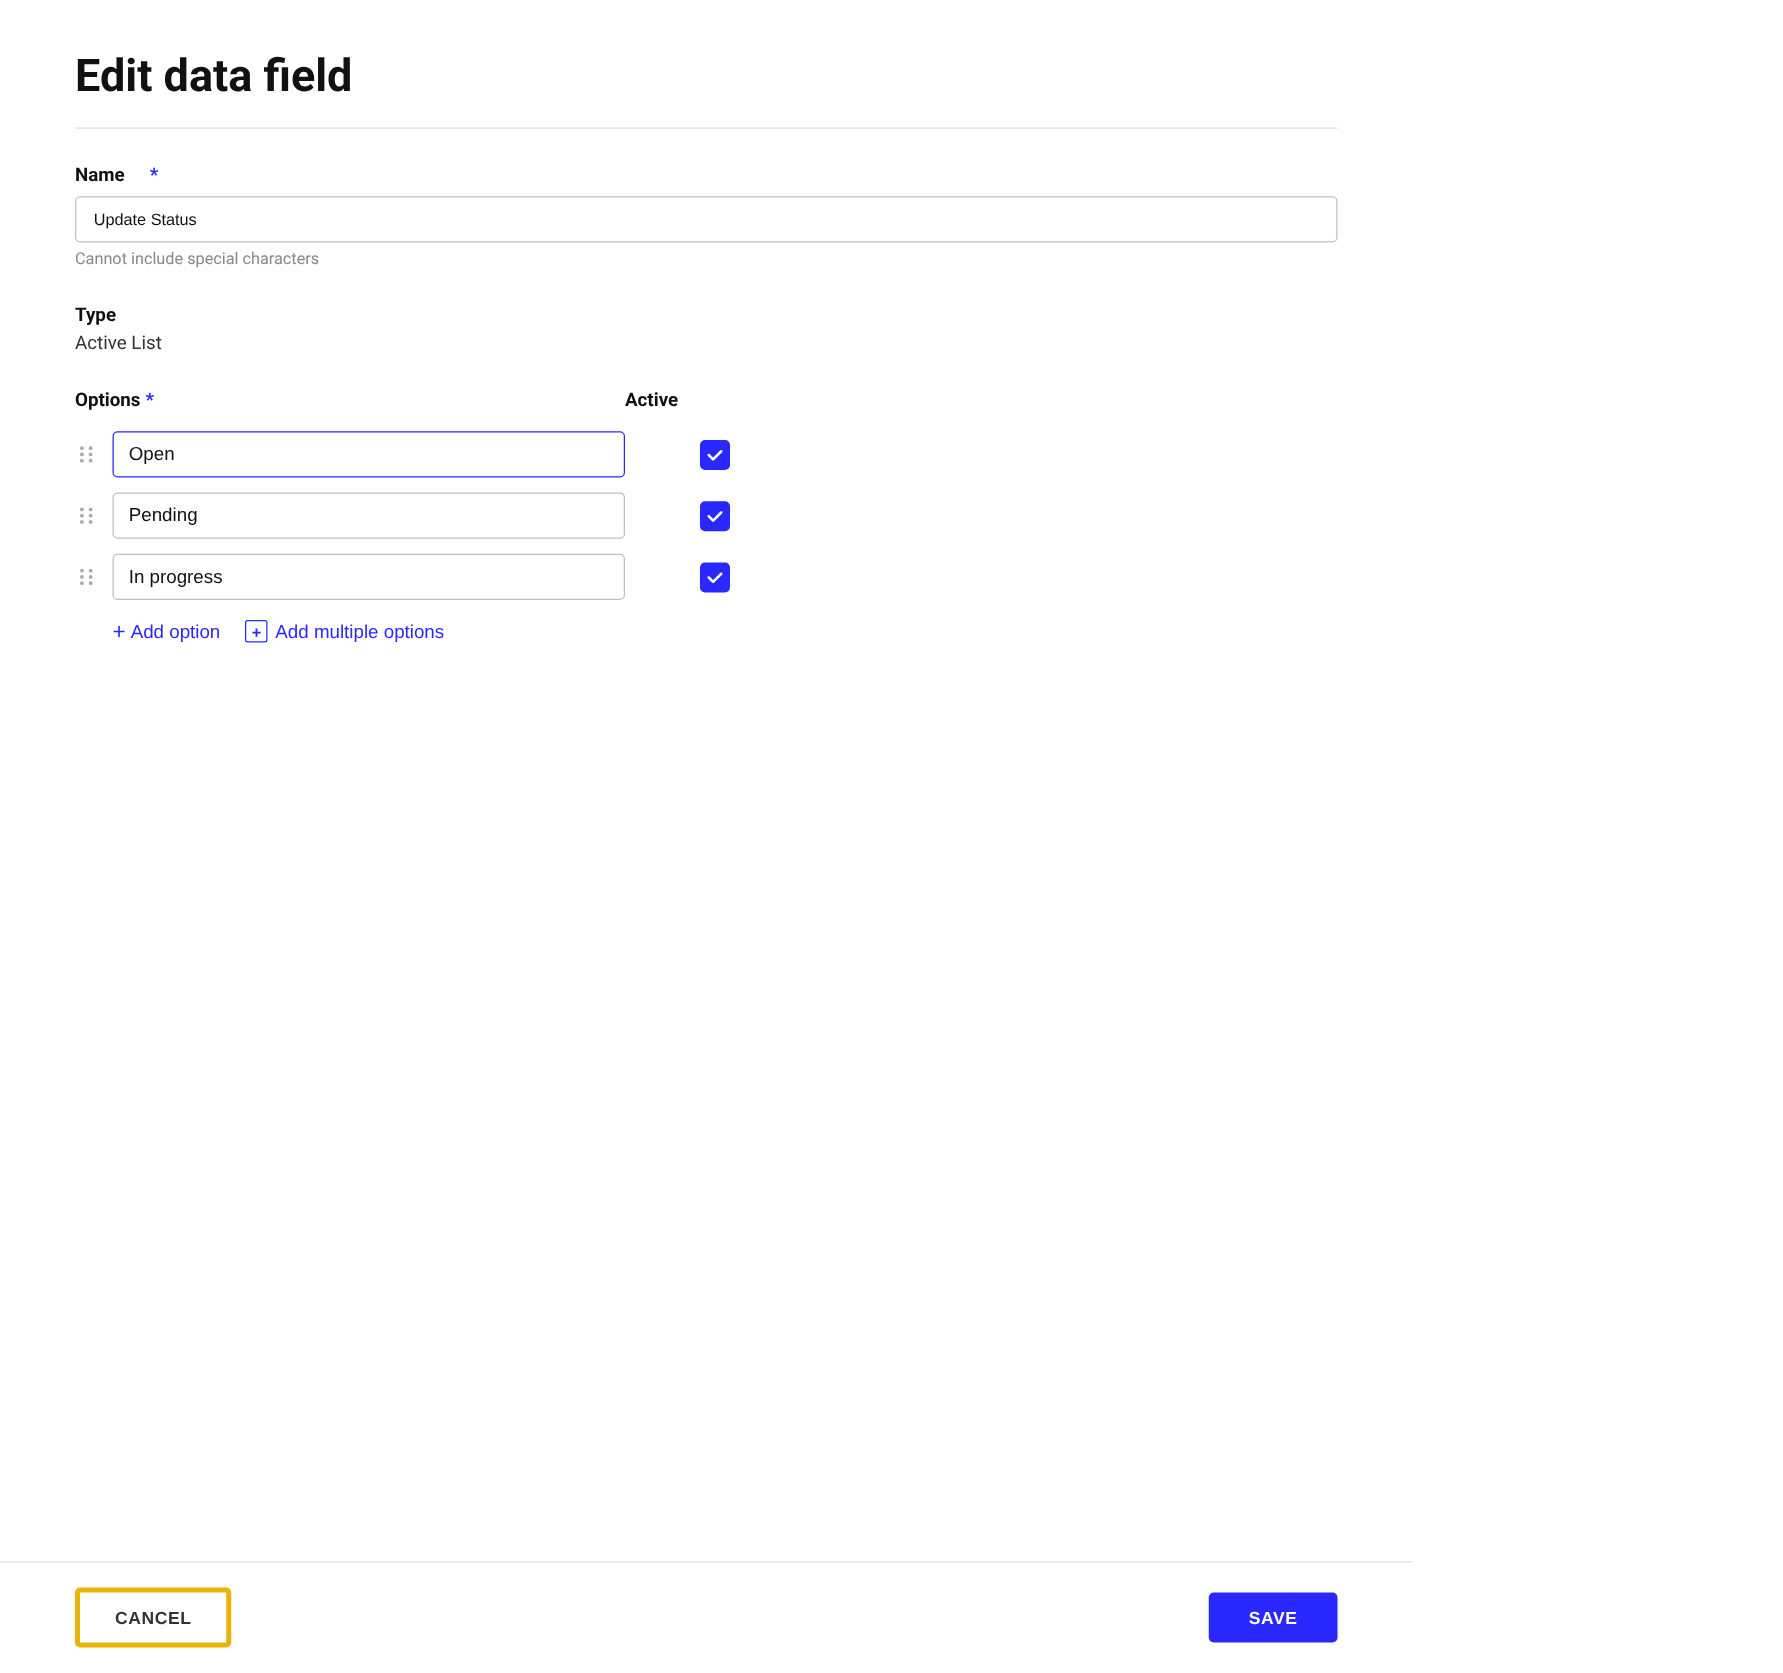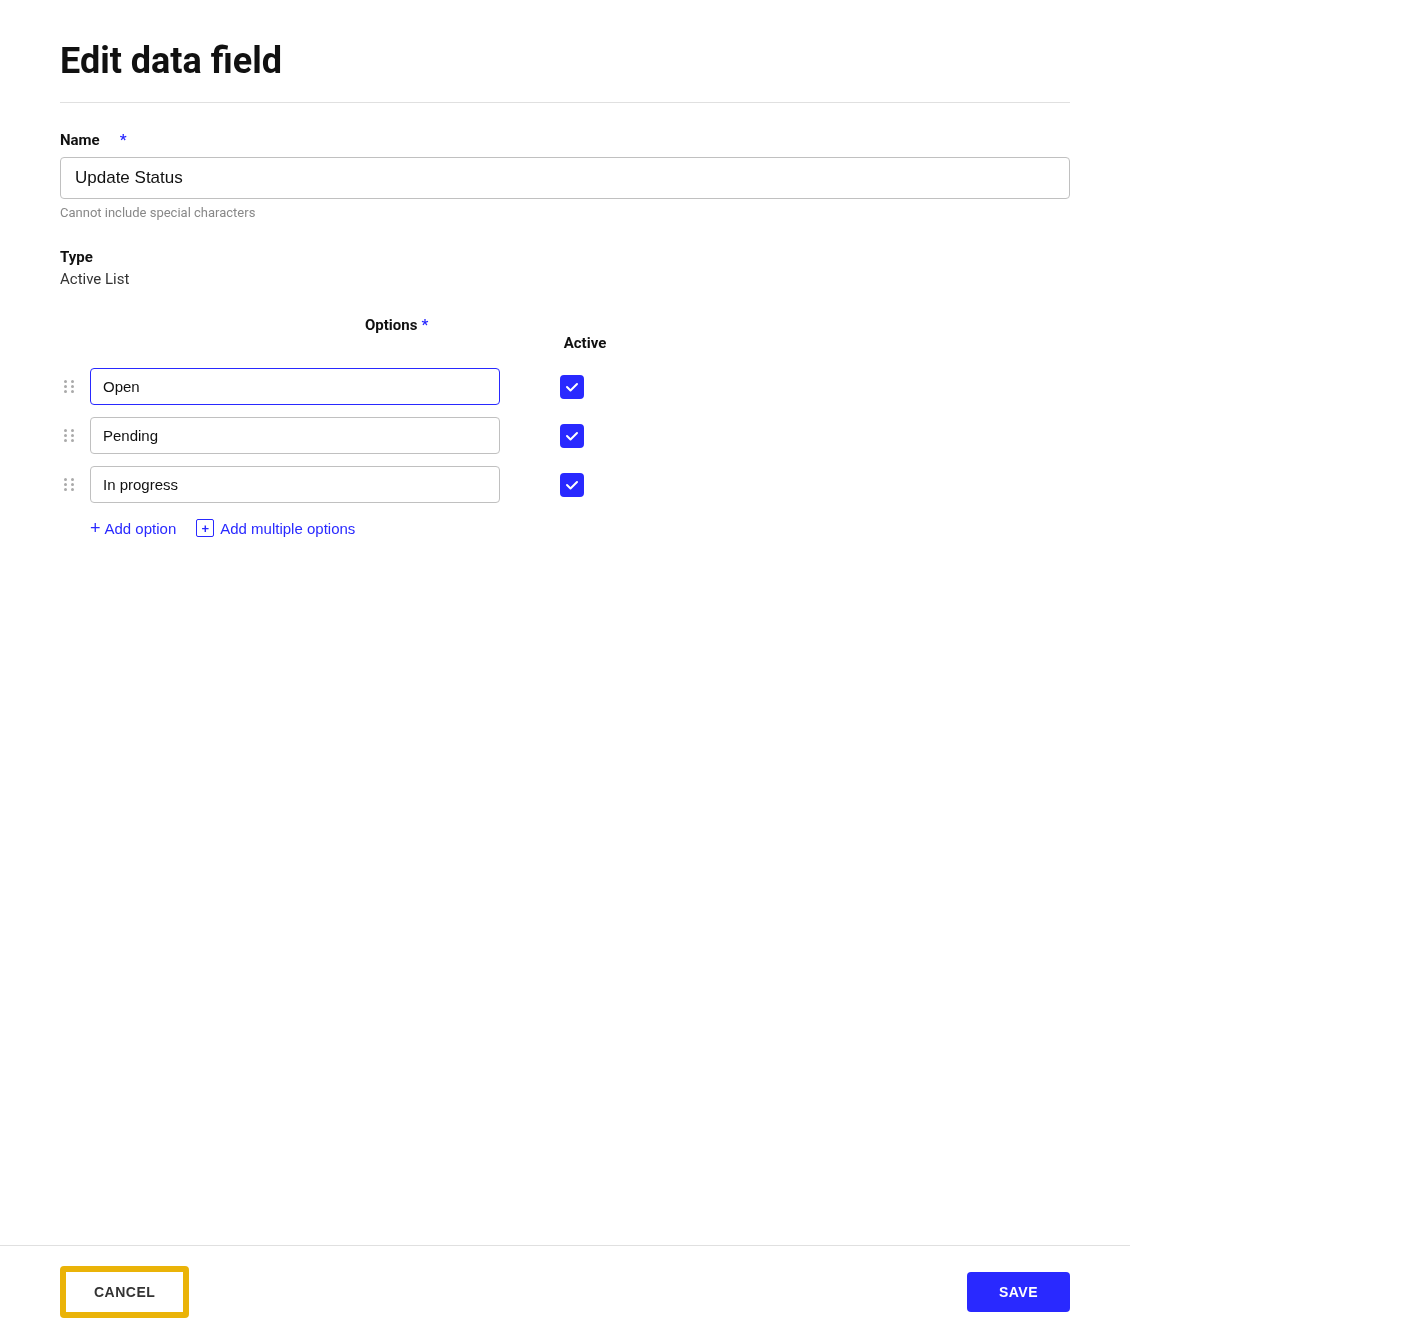--- a/index.html
+++ b/index.html
@@ -47,21 +47,21 @@
     .required-star {
       color: #2929ff;
       font-weight: 700;
     }
 
     .text-input {
       width: 100%;
       padding: 10px 14px;
       border: 1px solid #c0c0c0;
       border-radius: 4px;
-      font-size: 17px;
+      font-size: 13px;
       color: #111;
       outline: none;
     }
 
     .hint-text {
       font-size: 13px;
       color: #888;
       margin-top: 6px;
     }
 
@@ -72,23 +72,22 @@
       margin-bottom: 4px;
     }
 
     .type-value {
       font-size: 15px;
       color: #333;
     }
 
     .options-header-row {
       display: flex;
-      align-items: center;
+      align-items: flex-start;
       margin-bottom: 16px;
-      flex-direction: column;
     }
 
     .options-label {
       font-size: 15px;
       font-weight: 700;
       color: #111;
       display: flex;
       align-items: center;
       gap: 4px;
       min-width: 400px;
@@ -215,21 +214,21 @@
       background: #fff;
       border-top: 1px solid #e0e0e0;
       padding: 20px 60px;
       display: flex;
       justify-content: space-between;
       align-items: center;
     }
 
     .cancel-btn {
       background: #fff;
-      border: 6px solid #eab308;
+      border: 4px solid #eab308;
       color: #333;
       padding: 12px 28px;
       font-size: 14px;
       font-weight: 600;
       letter-spacing: 0.5px;
       border-radius: 4px;
       cursor: pointer;
       text-transform: uppercase;
     }
 

